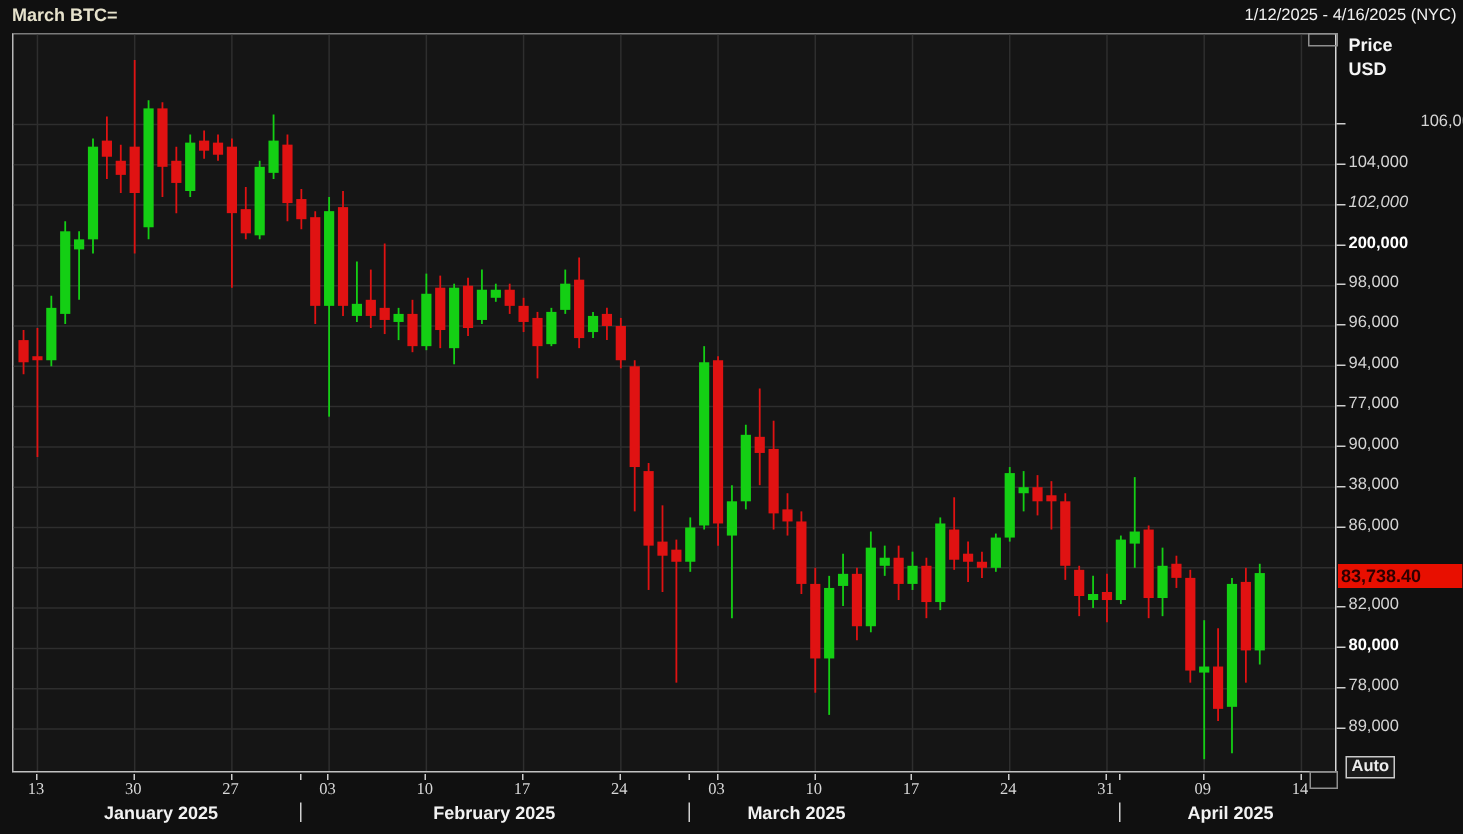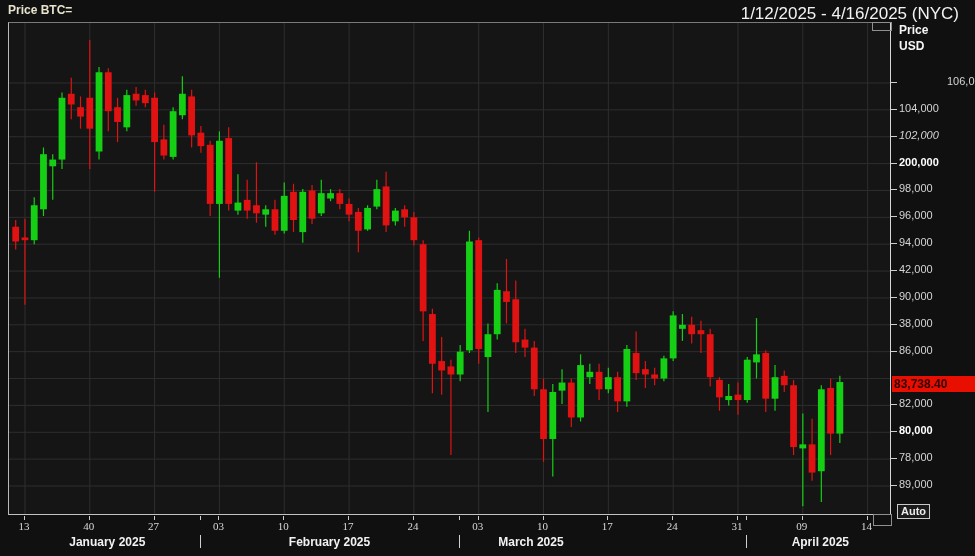--- a/index.html
+++ b/index.html
@@ -1,20 +1,20 @@
 <!DOCTYPE html>
 <html><head>
 <meta charset="utf-8">
 <style>
   html,body{margin:0;padding:0;background:#101010;}
   body{position:relative;width:975px;height:556px;overflow:hidden;
        font-family:"Liberation Sans",sans-serif;-webkit-font-smoothing:none;}
   .abs{position:absolute;}
   #chart-title{left:8px;top:3px;font-size:12px;font-weight:bold;color:#e6e2cc;}
-  #date-range{right:16px;top:4px;font-size:17px;color:#f2f2f2;}
+  #date-range{right:4px;top:4px;font-size:11px;color:#f2f2f2;}
   #plot{left:8px;top:22px;width:883px;height:493px;background:#151515;
         border-top:1px solid #7a7a7a;border-left:1px solid #b8b8b8;
         border-right:1px solid #d6d6d6;border-bottom:1px solid #c2c2c2;box-sizing:border-box;}
   #plot svg{display:block;}
   .corner-notch{border:1px solid #8f8f8f;background:transparent;}
   .yaxis-title{left:899px;font-size:12px;font-weight:bold;color:#f5f5f5;}
   .ylab{left:899px;font-size:11px;color:#d4d4d4;white-space:nowrap;}
   .ylab.bold{font-weight:bold;color:#ffffff;}
   .ytick{left:891px;width:6px;height:1px;background:#cdcdcd;}
   #last-price{left:892px;top:376px;width:83px;height:16px;background:#e80f00;
@@ -22,21 +22,21 @@
   #auto-btn{left:897px;top:504px;border:1px solid #c9c9c9;background:#1b1b1b;
             color:#ececec;font-size:11px;font-weight:bold;padding:0 3px;line-height:13px;}
   .xtick{width:1px;height:4px;background:#cdcdcd;top:516px;}
   .xlab{top:520px;width:26px;margin-left:-13px;text-align:center;font-size:11px;color:#d8d8d8;font-family:Liberation Serif, serif;}
   .msep{width:1px;height:13px;background:#d0d0d0;top:535px;}
   .mlab{top:535px;width:140px;margin-left:-70px;text-align:center;font-size:12px;font-weight:bold;color:#f2f2f2;white-space:nowrap;}
 </style>
 </head>
 <body>
 
-<div class="abs" id="chart-title">Price BTC=</div>
+<div class="abs" id="chart-title">March BTC=</div>
 <div class="abs" id="date-range">1/12/2025 - 4/16/2025 (NYC)</div>
 
 <div class="abs" id="plot">
   <svg width="881" height="491" viewBox="0 0 881 491">
       <line x1="0" y1="463" x2="881" y2="463" stroke="#2e2e2e" stroke-width="1"></line>
       <line x1="0" y1="436.1333333333333" x2="881" y2="436.1333333333333" stroke="#2e2e2e" stroke-width="1"></line>
       <line x1="0" y1="409.26666666666665" x2="881" y2="409.26666666666665" stroke="#2e2e2e" stroke-width="1"></line>
       <line x1="0" y1="382.40000000000003" x2="881" y2="382.40000000000003" stroke="#2e2e2e" stroke-width="1"></line>
       <line x1="0" y1="355.53333333333336" x2="881" y2="355.53333333333336" stroke="#2e2e2e" stroke-width="1"></line>
       <line x1="0" y1="328.6666666666667" x2="881" y2="328.6666666666667" stroke="#2e2e2e" stroke-width="1"></line>
@@ -266,39 +266,39 @@
     <div class="abs ylab" style="top:128.73333333333335px;font-style:italic;">102,000</div>
     <div class="abs ytick" style="top:162.60000000000002px;"></div>
     <div class="abs ylab bold" style="top:155.60000000000002px;">200,000</div>
     <div class="abs ytick" style="top:189.46666666666667px;"></div>
     <div class="abs ylab" style="top:182.46666666666667px;">98,000</div>
     <div class="abs ytick" style="top:216.33333333333334px;"></div>
     <div class="abs ylab" style="top:209px;">96,000</div>
     <div class="abs ytick" style="top:243.20000000000002px;"></div>
     <div class="abs ylab" style="top:236.20000000000002px;">94,000</div>
     <div class="abs ytick" style="top:270.06666666666666px;"></div>
-    <div class="abs ylab" style="top:263.06666666666666px;">42,000</div>
+    <div class="abs ylab" style="top:263.06666666666666px;">77,000</div>
     <div class="abs ytick" style="top:296.93333333333334px;"></div>
     <div class="abs ylab" style="top:289.93333333333334px;">90,000</div>
     <div class="abs ytick" style="top:323.8px;"></div>
     <div class="abs ylab" style="top:316.8px;">38,000</div>
     <div class="abs ytick" style="top:350.6666666666667px;"></div>
     <div class="abs ylab" style="top:343.6666666666667px;">86,000</div>
     <div class="abs ytick" style="top:404.40000000000003px;"></div>
     <div class="abs ylab" style="top:397.40000000000003px;">82,000</div>
     <div class="abs ytick" style="top:431.26666666666665px;"></div>
     <div class="abs ylab bold" style="top:424.26666666666665px;">80,000</div>
     <div class="abs ytick" style="top:458.1333333333333px;"></div>
     <div class="abs ylab" style="top:451.1333333333333px;">78,000</div>
     <div class="abs ytick" style="top:485px;"></div>
     <div class="abs ylab" style="top:478px;">89,000</div>
     <div class="abs xtick" style="left:23.96px;"></div>
     <div class="abs xlab" style="left:23.96px;">13</div>
     <div class="abs xtick" style="left:88.78px;"></div>
-    <div class="abs xlab" style="left:88.78px;">40</div>
+    <div class="abs xlab" style="left:88.78px;">30</div>
     <div class="abs xtick" style="left:153.6px;"></div>
     <div class="abs xlab" style="left:153.6px;">27</div>
     <div class="abs xtick" style="left:218.42px;"></div>
     <div class="abs xlab" style="left:218.42px;">03</div>
     <div class="abs xtick" style="left:283.24px;"></div>
     <div class="abs xlab" style="left:283.24px;">10</div>
     <div class="abs xtick" style="left:348.06px;"></div>
     <div class="abs xlab" style="left:348.06px;">17</div>
     <div class="abs xtick" style="left:412.88px;"></div>
     <div class="abs xlab" style="left:412.88px;">24</div>

